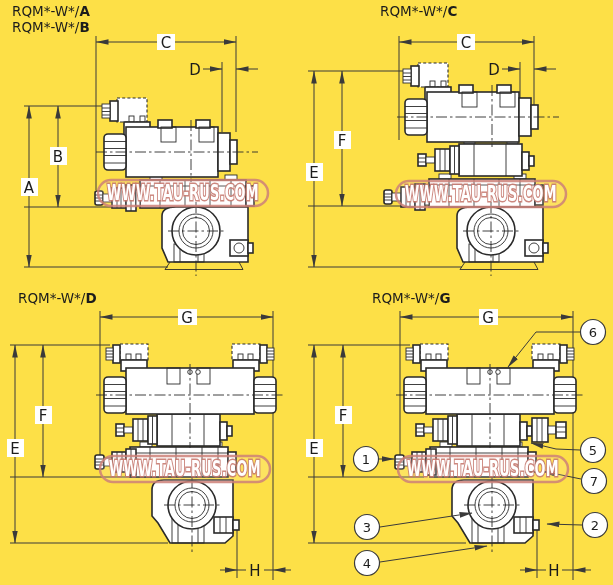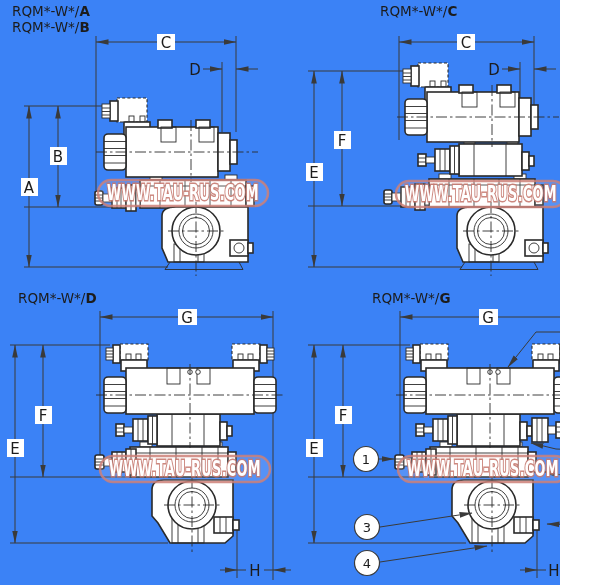--- a/index.html
+++ b/index.html
@@ -1,16 +1,16 @@
 <!DOCTYPE html>
 <html><head>
 <meta charset="utf-8">
 <style>
   html,body{margin:0;padding:0;background:#fff;}
-  #stage{position:relative;width:560px;height:585px;background:#3b82f6;overflow:hidden;
+  #stage{position:relative;width:613px;height:585px;background:#fde047;overflow:hidden;
          font-family:"DejaVu Sans","Liberation Sans",sans-serif;}
   svg{display:block;}
   .s2 {stroke:#2a2a2a;stroke-width:1.6;fill:#fff;}
   .s1 {stroke:#2a2a2a;stroke-width:0.9;fill:none;}
   .s1f{stroke:#2a2a2a;stroke-width:0.9;fill:#fff;}
   .sd {stroke:#2a2a2a;stroke-width:1.1;fill:#fff;stroke-dasharray:3 2.2;}
   .cl {stroke:#2a2a2a;stroke-width:0.9;fill:none;stroke-dasharray:11 3 2.5 3;}
   .dim{stroke:#3a3a3a;stroke-width:1;fill:none;}
   .gap{fill:#fff;stroke:none;}
   .dimtxt{font-family:"DejaVu Sans","Liberation Sans",sans-serif;font-size:15px;fill:#1c1c1c;}

